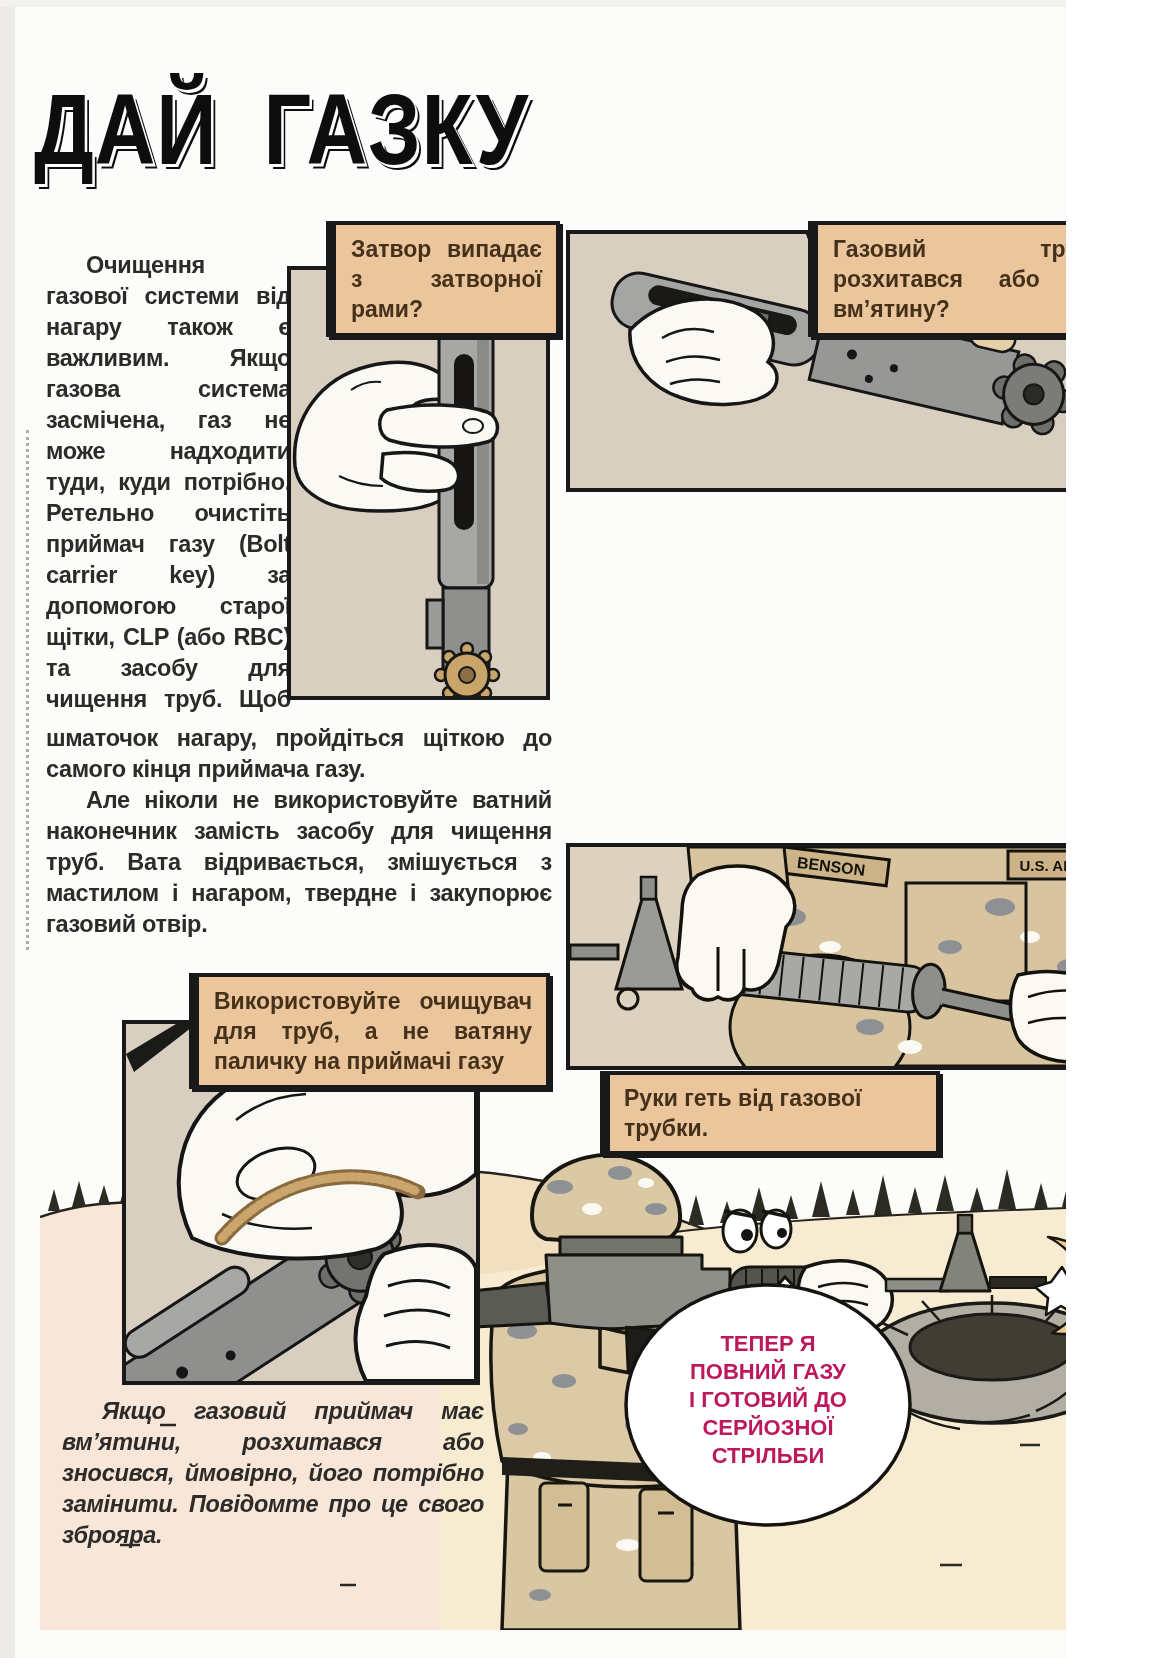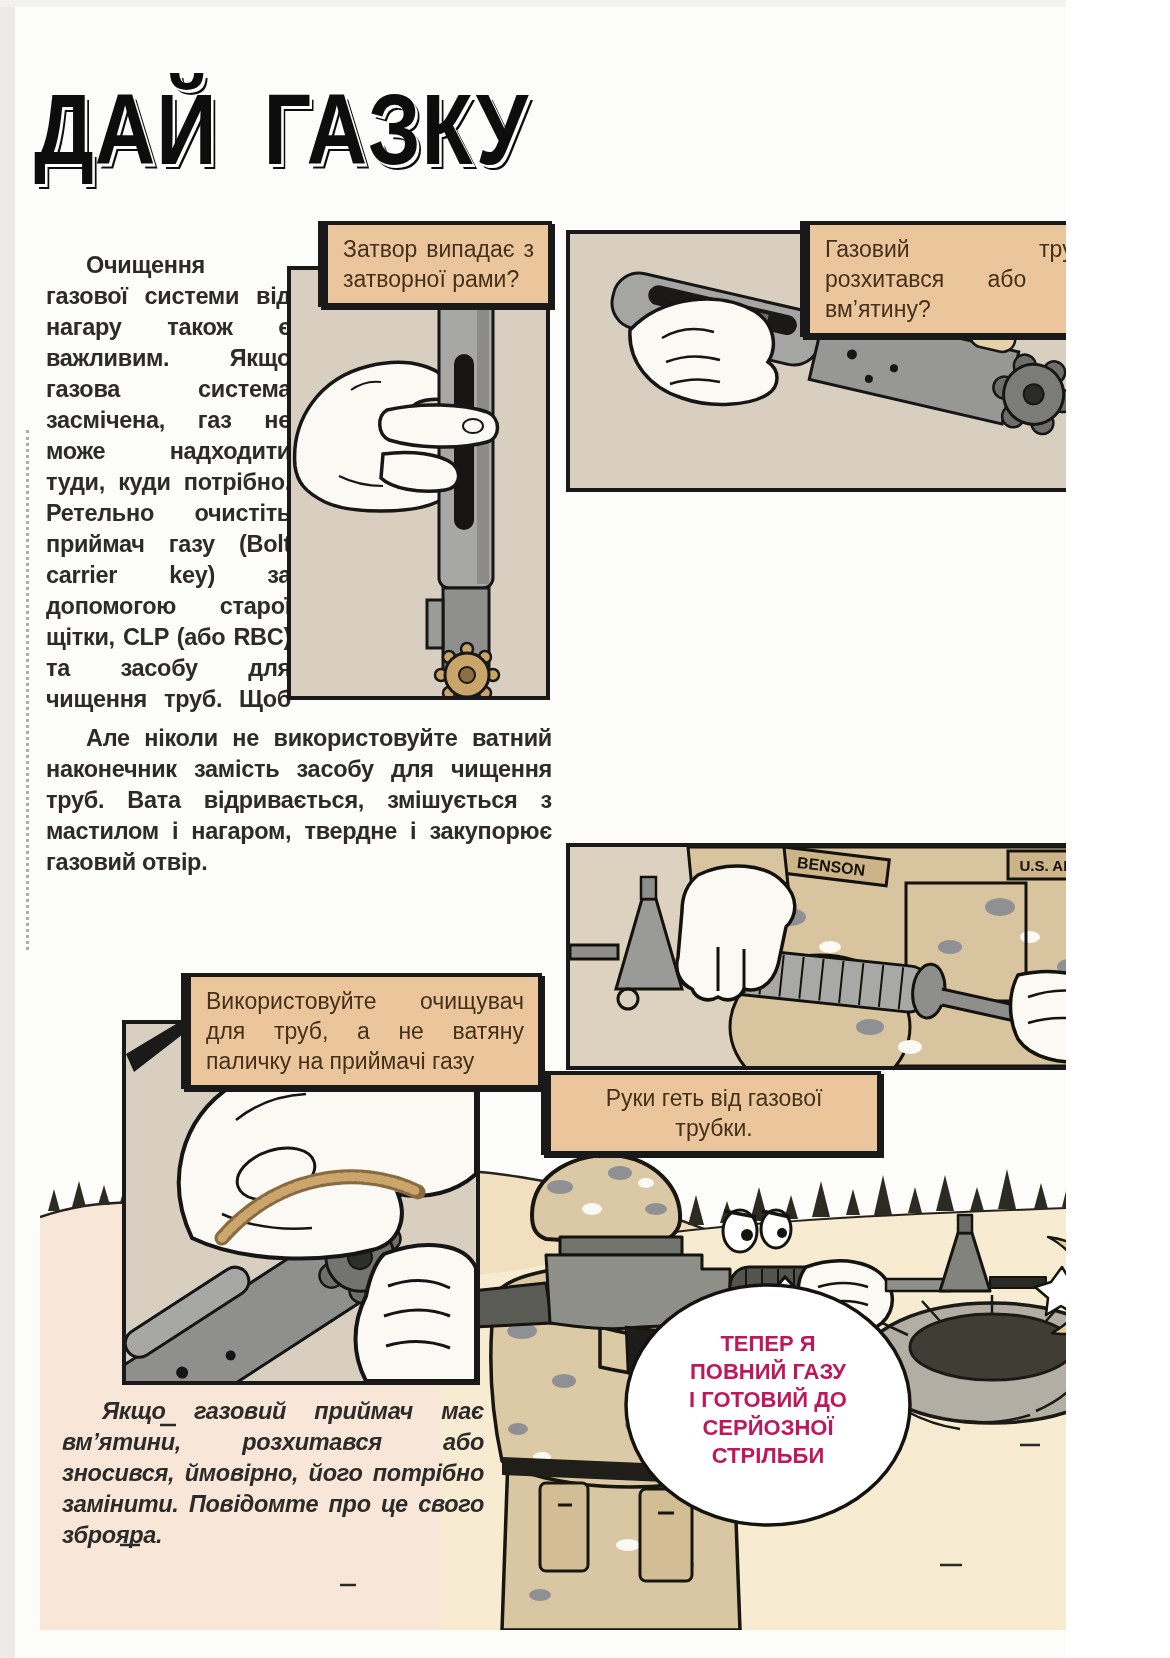--- a/index.html
+++ b/index.html
@@ -26,27 +26,27 @@
   .col-right{position:absolute;left:566px;top:500px;width:560px;height:330px;overflow:hidden;z-index:2;}
   .bottom-note{position:absolute;left:62px;top:1396px;width:422px;height:170px;z-index:4;font-style:italic;}
   .panel{position:absolute;background:#d9cfc0;border:4px solid #191919;box-sizing:border-box;z-index:2;}
   .panel svg{display:block;width:100%;height:100%;}
   .p1{left:287px;top:266px;width:263px;height:434px;}
   .p2{left:566px;top:230px;width:561px;height:262px;}
   .p3{left:122px;top:1020px;width:358px;height:365px;}
   .p4{left:566px;top:843px;width:561px;height:227px;background:#ddd2bf;}
   .caption{
     position:absolute;background:#ebc69d;border:4px solid #191919;border-left-width:10px;
-    box-sizing:border-box;padding:9px 14px 9px 15px;color:#45301a;font-weight:400;
-    font-size:23px;line-height:30px;text-align:justify;z-index:5;box-shadow:3px 3px 0 #191919;
+    box-sizing:border-box;padding:9px 14px 9px 15px;color:#45301a;font-weight:700;
+    font-size:23px;line-height:30px;text-align:justify;z-index:5;box-shadow:3px 3px 0 #191919;margin-left:8px;
   }
   .c1{left:318px;top:221px;width:234px;}
   .c2{left:800px;top:221px;width:328px;}
   .c3{left:181px;top:973px;width:361px;}
-  .c4{left:541px;top:1071px;width:340px;text-align:center;padding:8px 14px;}
+  .c4{left:592px;top:1071px;width:340px;text-align:left;padding:8px 14px;}
   .scene{position:absolute;left:40px;top:1125px;width:1090px;height:505px;z-index:1;}
   .scene svg{display:block;width:100%;height:100%;}
   .bubble-text{
     position:absolute;left:648px;top:1330px;width:240px;height:156px;z-index:3;
     color:#be185d;font-weight:700;font-size:22px;line-height:28px;text-align:center;
     white-space:pre-line;
   }
   svg text{font-family:"Liberation Sans","DejaVu Sans",sans-serif;font-weight:700;}
 </style>
 </head>
@@ -57,20 +57,21 @@
   <div class="edge-top"></div>
   <div class="binding-marks"></div>
 
   <h1 class="title">ДАЙ ГАЗКУ</h1>
 
   <div class="col-left bodytext">
     <p class="indent">Очищення газової системи від нагару також є важливим. Якщо газова система засмічена, газ не може надходити туди, куди потрібно. Ретельно очистіть приймач газу (Bolt carrier key) за допомогою старої щітки, CLP (або RBC) та засобу для чищення труб. Щоб видалити кожен</p>
   </div>
 
   <div class="text-mid bodytext">
+    <p>шматочок нагару, пройдіться щіткою до самого кінця приймача газу.</p>
     <p class="indent">Але ніколи не використовуйте ватний наконечник замість засобу для чищення труб. Вата відривається, змішується з мастилом і нагаром, твердне і закупорює газовий отвір.</p>
   </div>
 
   <div class="col-right bodytext">
   </div>
 
   <div class="scene">
     <svg viewBox="0 0 1090 505">
 
       <path d="M140,128 C220,48 370,34 480,52 C570,66 630,92 670,106 L670,180 L140,180 Z" fill="#f1dfc0" stroke="#26231f" stroke-width="2.5"></path>

